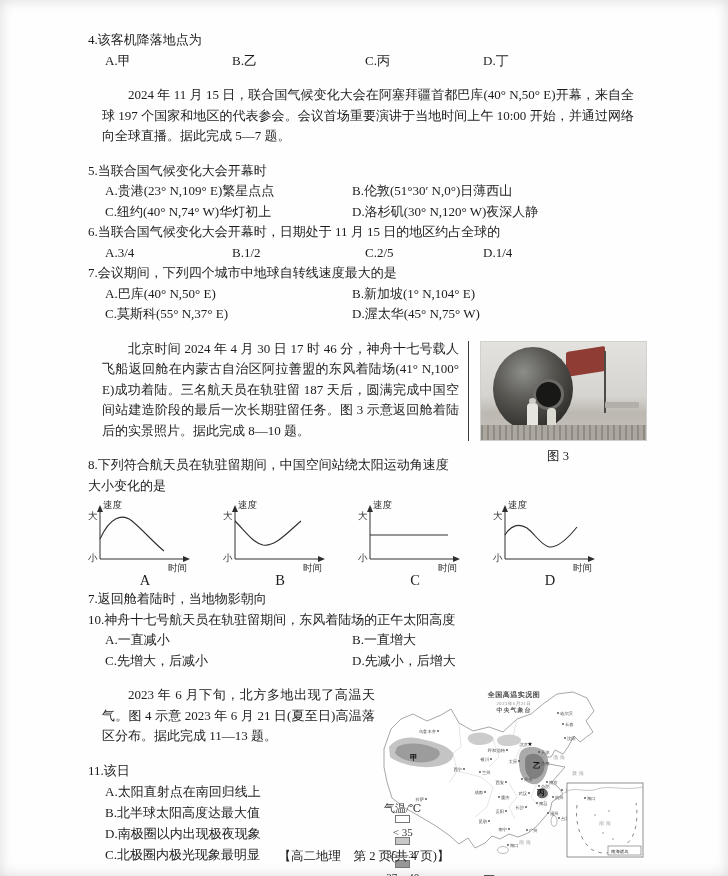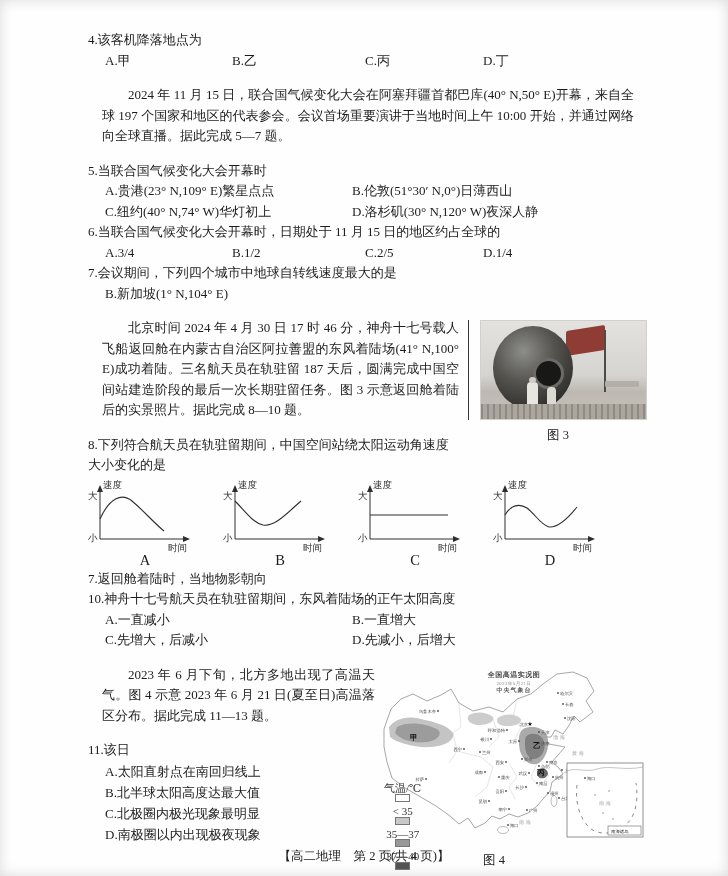--- a/index.html
+++ b/index.html
@@ -104,21 +104,26 @@
         <span class="o1">A.3/4</span>
         <span class="o2">B.1/2</span>
         <span class="o3">C.2/5</span>
         <span>D.1/4</span>
       </div>
     </div>
 
     <div class="q">
       <div class="stem">7.会议期间，下列四个城市中地球自转线速度最大的是</div>
       <div class="optrow opt2">
+        <span class="oa">A.巴库(40° N,50° E)</span>
         <span>B.新加坡(1° N,104° E)</span>
+      </div>
+      <div class="optrow opt2">
+        <span class="oa">C.莫斯科(55° N,37° E)</span>
+        <span>D.渥太华(45° N,75° W)</span>
       </div>
     </div>
 
     <div>
       <figure class="fig3">
         <div class="photowrap">
           <div class="photo">
             <div class="flag"></div>
             <div class="flagpole"></div>
             <div class="capsule"></div>
@@ -355,22 +360,22 @@
         </div>
         <figcaption>图 4</figcaption>
       </figure>
 
       <p class="para">2023 年 6 月下旬，北方多地出现了高温天气。图 4 示意 2023 年 6 月 21 日(夏至日)高温落区分布。据此完成 11—13 题。</p>
       <div class="q">
         <div class="stem">11.该日</div>
         <div class="optstack">
           <div>A.太阳直射点在南回归线上</div>
           <div>B.北半球太阳高度达最大值</div>
+          <div>D.南极圈以内出现极夜现象</div>
           <div>C.北极圈内极光现象最明显</div>
-          <div>D.南极圈以内出现极夜现象</div>
         </div>
       </div>
       <div class="clear"></div>
     </div>
 
   </div>
 
   <div class="footer">【高二地理　第 2 页(共 4 页)】</div>
 </div>
 

